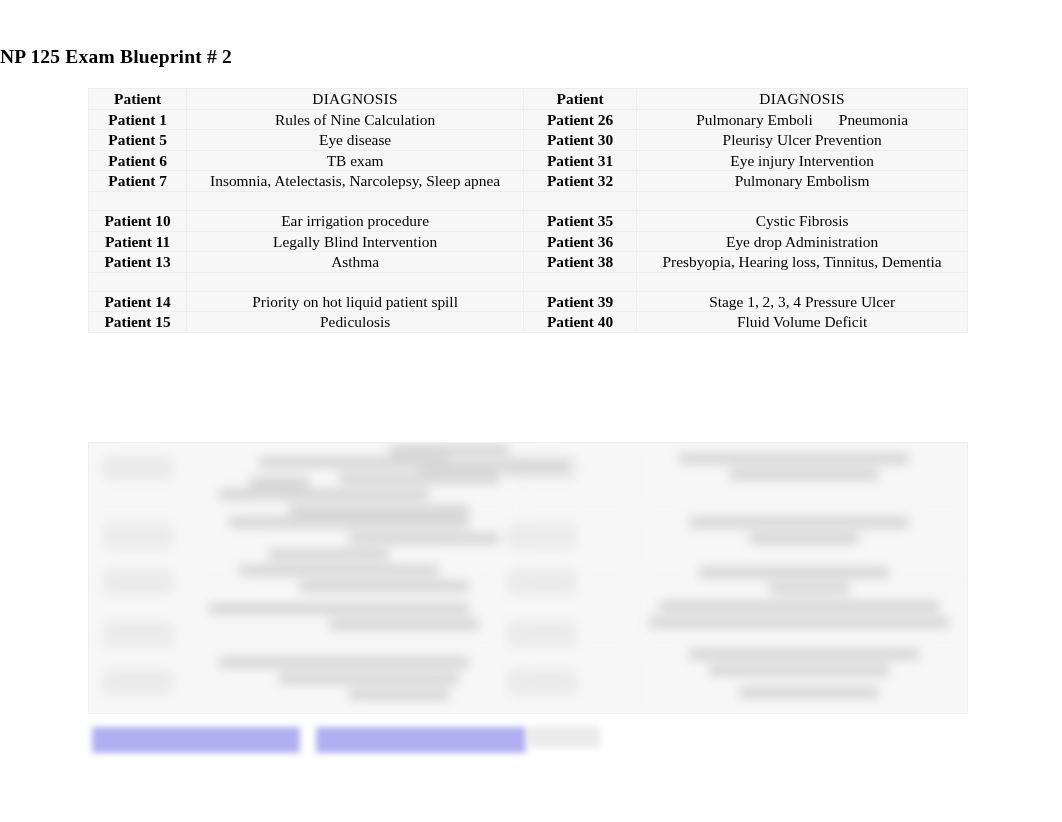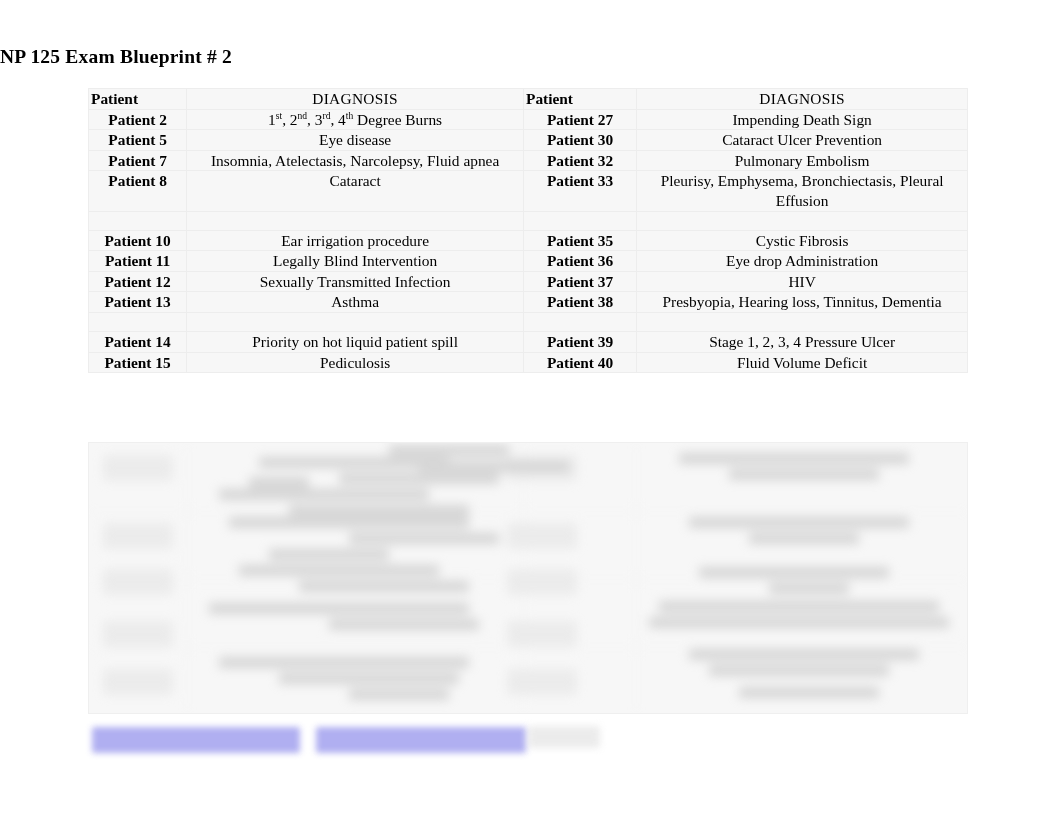--- a/index.html
+++ b/index.html
@@ -64,21 +64,21 @@
   }
   .col-diag {
     text-align: center;
   }
   .col-diag-left { width: 336px; }
   .col-diag-right { width: 330px; }
   .col-patient-right { width: 113px; }
 
   .hdr {
     font-weight: bold;
-    text-align: left;
+    text-align: center;
   }
   .hdr-diag {
     font-weight: normal;
     letter-spacing: 0.3px;
   }
 
   .spacer-row td {
     height: 18px;
     line-height: 18px;
     font-size: 2px;
@@ -178,66 +178,60 @@
       <col class="col-diag-right">
     </colgroup>
     <tbody id="table-body">
         <tr>
           <td class="col-patient hdr">Patient</td>
           <td class="col-diag hdr-diag">DIAGNOSIS</td>
           <td class="col-patient hdr">Patient</td>
           <td class="col-diag hdr-diag">DIAGNOSIS</td>
         </tr>
         <tr>
-          <td class="col-patient">Patient 2</td>
-          <td class="col-diag">1<sup>st</sup>, 2<sup>nd</sup>, 3<sup>rd</sup>, 4<sup>th</sup> Degree Burns</td>
-          <td class="col-patient">Patient 27</td>
-          <td class="col-diag">Impending Death Sign</td>
+          <td class="col-patient">Patient 1</td>
+          <td class="col-diag">Rules of Nine Calculation</td>
+          <td class="col-patient">Patient 26</td>
+          <td class="col-diag">Pulmonary Emboli<span class="wide-gap"></span>Pneumonia</td>
         </tr>
         <tr>
           <td class="col-patient">Patient 5</td>
           <td class="col-diag">Eye disease</td>
           <td class="col-patient">Patient 30</td>
-          <td class="col-diag">Cataract Ulcer Prevention</td>
+          <td class="col-diag">Pleurisy Ulcer Prevention</td>
+        </tr>
+        <tr>
+          <td class="col-patient">Patient 6</td>
+          <td class="col-diag">TB exam</td>
+          <td class="col-patient">Patient 31</td>
+          <td class="col-diag">Eye injury Intervention</td>
         </tr>
         <tr>
           <td class="col-patient">Patient 7</td>
-          <td class="col-diag">Insomnia, Atelectasis, Narcolepsy, Fluid apnea</td>
+          <td class="col-diag">Insomnia, Atelectasis, Narcolepsy, Sleep apnea</td>
           <td class="col-patient">Patient 32</td>
           <td class="col-diag">Pulmonary Embolism</td>
-        </tr>
-        <tr>
-          <td class="col-patient">Patient 8</td>
-          <td class="col-diag">Cataract</td>
-          <td class="col-patient">Patient 33</td>
-          <td class="col-diag">Pleurisy, Emphysema, Bronchiectasis, Pleural Effusion</td>
         </tr>
         <tr class="spacer-row">
           <td class=""></td>
           <td class=""></td>
           <td class=""></td>
           <td class=""></td>
         </tr>
         <tr>
           <td class="col-patient">Patient 10</td>
           <td class="col-diag">Ear irrigation procedure</td>
           <td class="col-patient">Patient 35</td>
           <td class="col-diag">Cystic Fibrosis</td>
         </tr>
         <tr>
           <td class="col-patient">Patient 11</td>
           <td class="col-diag">Legally Blind Intervention</td>
           <td class="col-patient">Patient 36</td>
           <td class="col-diag">Eye drop Administration</td>
-        </tr>
-        <tr>
-          <td class="col-patient">Patient 12</td>
-          <td class="col-diag">Sexually Transmitted Infection</td>
-          <td class="col-patient">Patient 37</td>
-          <td class="col-diag">HIV</td>
         </tr>
         <tr>
           <td class="col-patient">Patient 13</td>
           <td class="col-diag">Asthma</td>
           <td class="col-patient">Patient 38</td>
           <td class="col-diag">Presbyopia, Hearing loss, Tinnitus, Dementia</td>
         </tr>
         <tr class="spacer-row">
           <td class=""></td>
           <td class=""></td>

